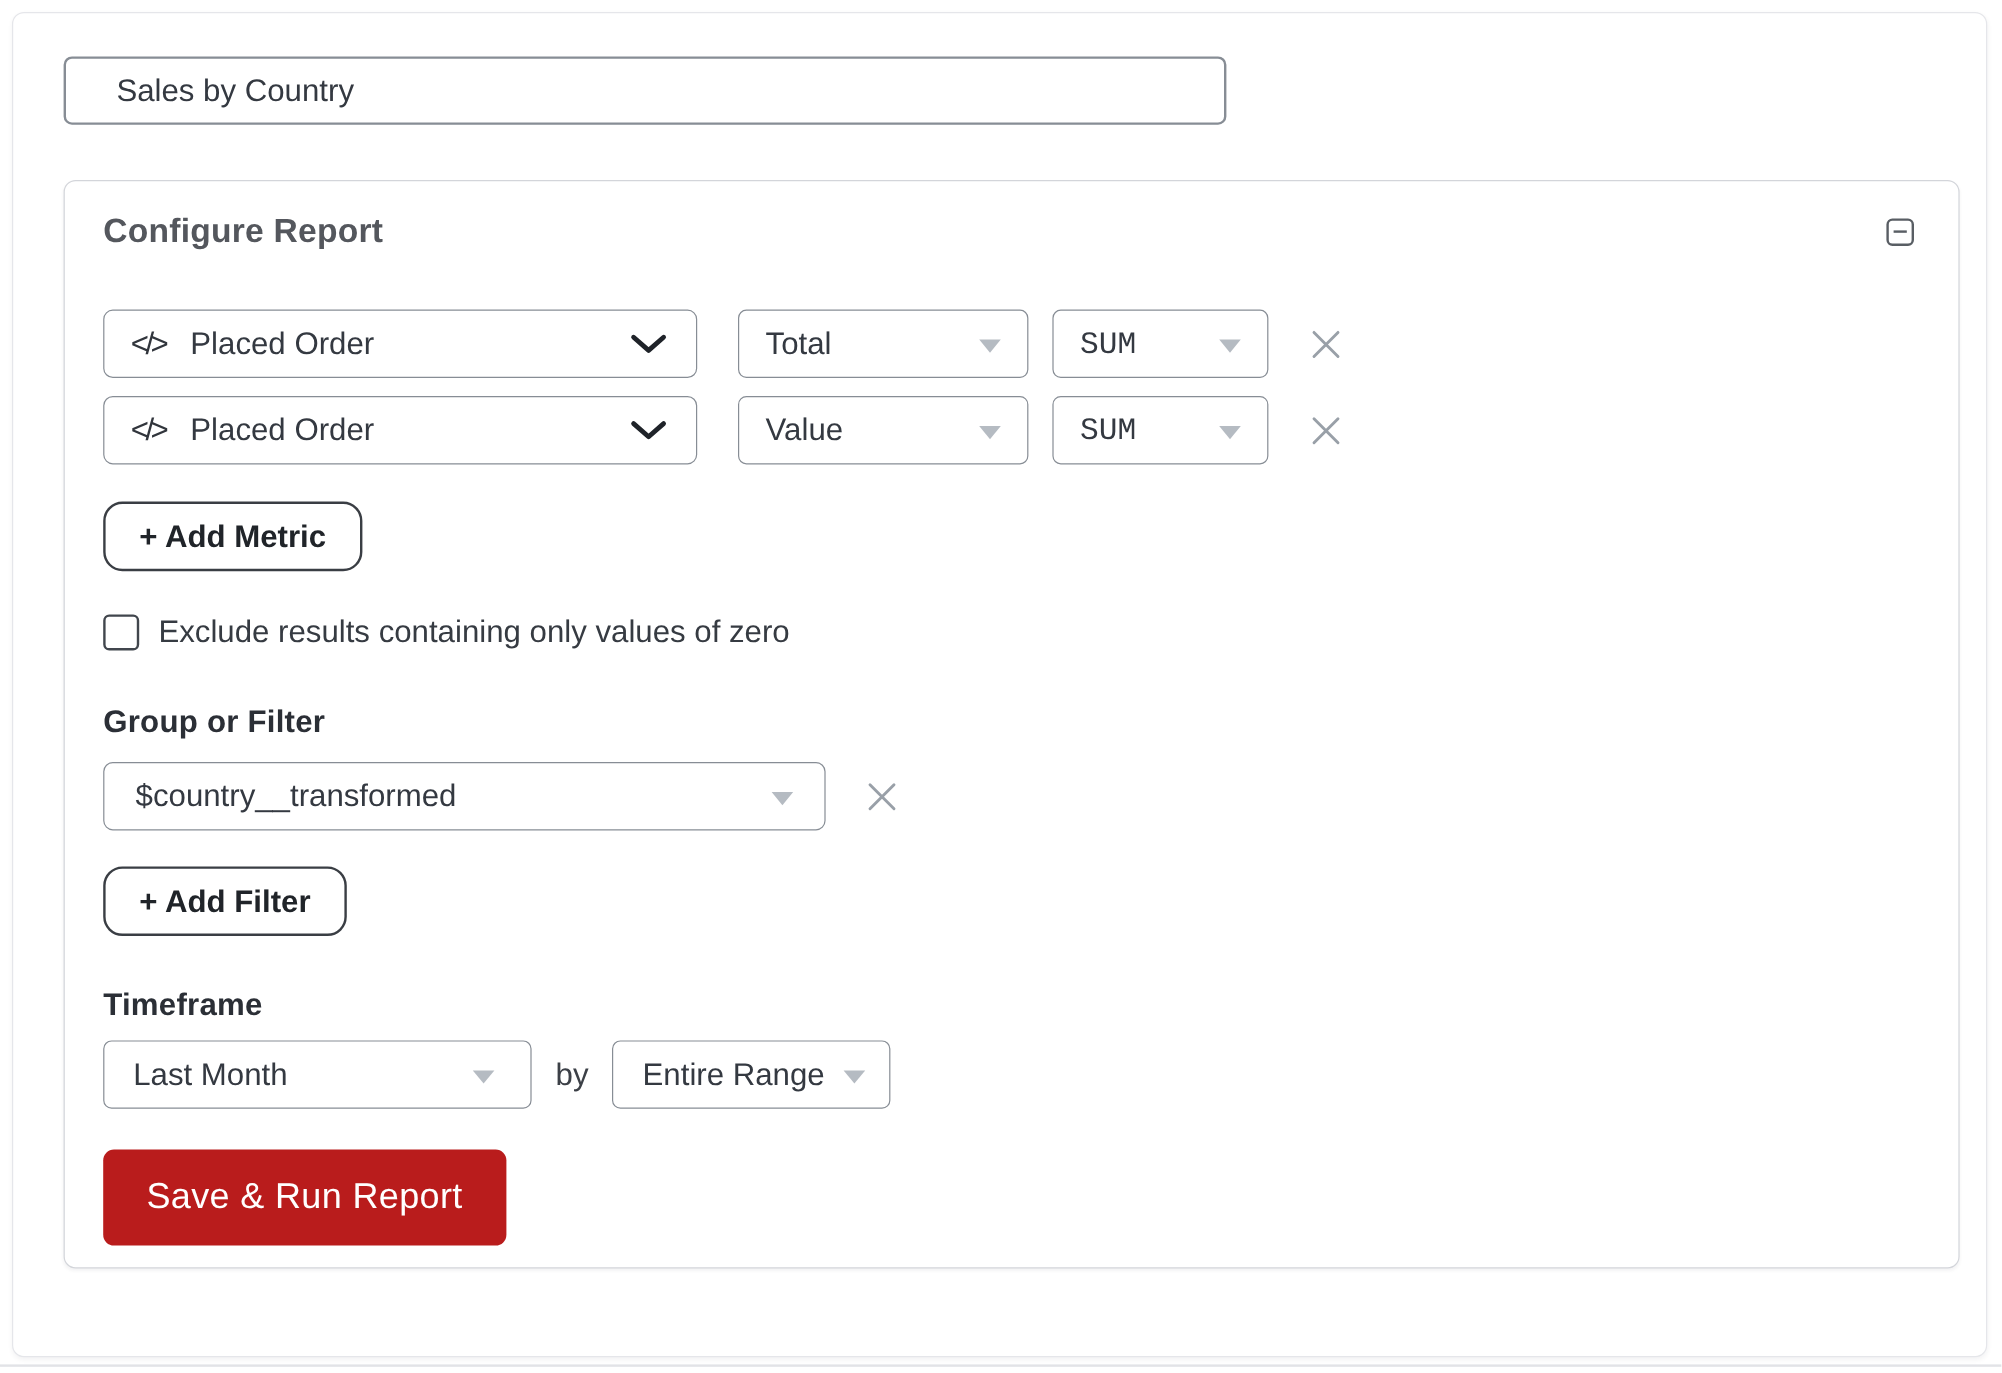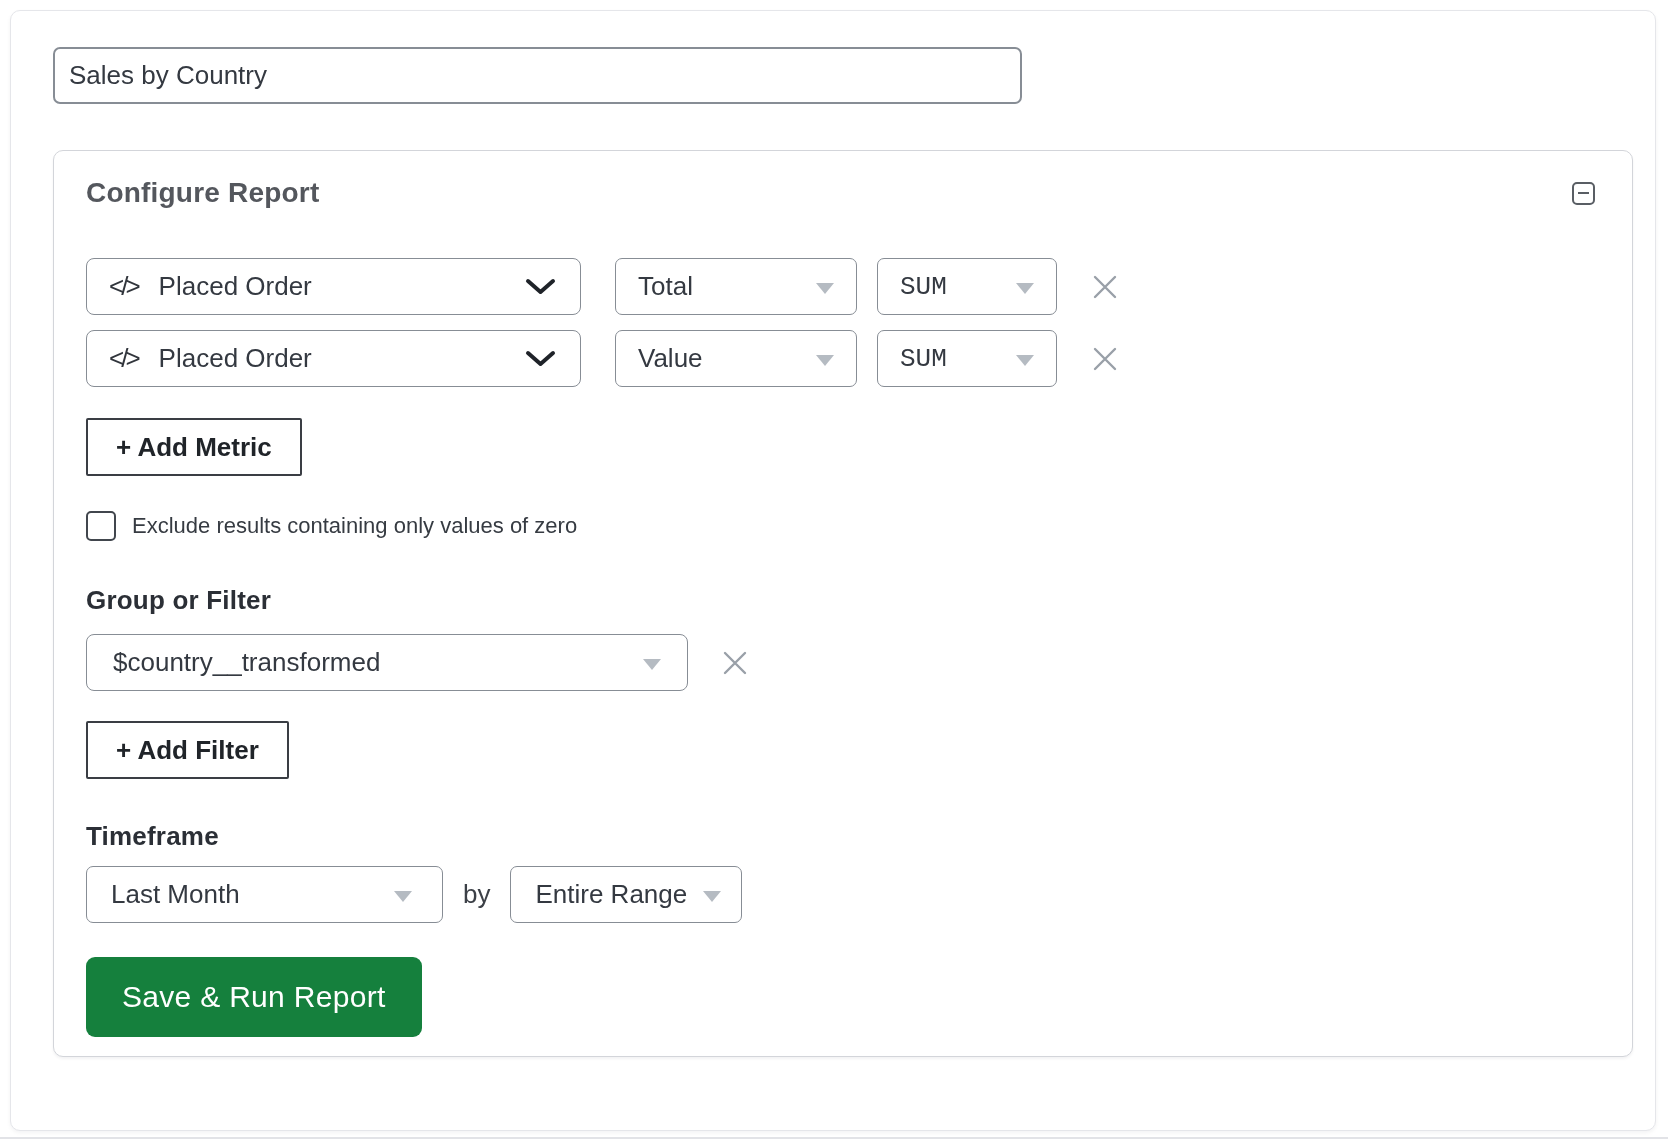--- a/index.html
+++ b/index.html
@@ -18,21 +18,21 @@
   .label { font-size:26px; font-weight:700; color:#2b2f36; margin-bottom:15px; letter-spacing:.2px; }
 
   .select { position:relative; display:flex; align-items:center; height:57px;
             background:#fff; border:1.5px solid #878d95; border-radius:7px;
             font-size:26px; color:#343941; cursor:pointer; }
   .sel-text { white-space:nowrap; }
 
   .select.lg { width:100%; padding:0 26px; border-width:2px; }
 
   .text-input { width:100%; height:57px; border:2px solid #878d95; border-radius:7px;
-                font-size:26px; color:#343941; padding:0 14px; outline:none;
+                font-size:26px; color:#343941; padding:0 42px; outline:none;
                 font-family:"Liberation Sans","DejaVu Sans",sans-serif; }
 
   .caret { position:absolute; right:28px; top:50%; margin-top:-4px;
            width:0; height:0; border-left:9px solid transparent;
            border-right:9px solid transparent; border-top:11px solid #b5bbc2; }
 
   .panel { position:relative; margin:46px 0 0 42px; width:1580px; height:907px;
            border:1.5px solid #d3d5da; border-radius:10px;
            padding:24px 36px 0 32px; box-shadow:0 2px 3px rgba(25,28,33,.05); background:#fff; }
 
@@ -50,48 +50,48 @@
   .code-glyph { font-size:26px; font-weight:400; letter-spacing:-3px; color:#31353c;
                 margin-right:18px; padding-right:3px; }
   .chev { margin-left:auto; display:block; }
   .dim-select { width:242px; margin-left:34px; padding:0 22px; }
   .func-select { width:180px; margin-left:20px; padding:0 22px;font-family:Liberation Mono, monospace; }
   .dim-select .caret, .func-select .caret { right:22px; }
 
   .x-btn { background:none; border:none; cursor:pointer; padding:0; margin-left:34px;
            width:28px; height:28px; display:flex; align-items:center; justify-content:center; }
 
-  .outline-btn { display:inline-block; background:#fff; border:2px solid #3a3e44; border-radius:2px;
+  .outline-btn { display:inline-block; background:#fff; border:2px solid #3a3e44; border-radius:16px;
                  height:58px; padding:0 28px; font-size:26px; font-weight:700; color:#202429;
                  cursor:pointer; font-family:"Liberation Sans","DejaVu Sans",sans-serif; }
   .add-metric { margin-top:31px; }
   .add-filter { margin-top:30px; }
 
   .checkbox-row { display:flex; align-items:center; margin-top:35px; }
   .checkbox { width:30px; height:30px; border:2px solid #41464d; border-radius:5px;
               background:#fff; cursor:pointer; margin-right:16px; flex:0 0 auto; }
-  .checkbox-label { font-size:22px; color:#363b42; }
+  .checkbox-label { font-size:26px; color:#363b42; }
 
   .section-label { margin-top:44px; font-size:26px; font-weight:700; color:#2b2f36; letter-spacing:.2px; }
   .section-label.tf { margin-top:42px; }
 
   .filter-row { display:flex; align-items:center; margin-top:18px; }
   .filter-select { width:602px; padding:0 26px; border-radius:8px; }
   .filter-select .caret { right:26px; }
   .filter-row .x-btn { margin-left:33px; }
 
   .tf-row { display:flex; align-items:center; margin-top:14px; }
   .tf-range { width:357px; padding:0 24px; }
   .tf-range .caret { right:30px; }
   .by-label { font-size:26px; color:#3c4047; margin:0 20px 0 20px; }
   .tf-interval { width:232px; padding:0 24px; }
   .tf-interval .caret { position:static; margin:4px 0 0 16px; }
 
   .save-btn { display:inline-block; margin-top:34px; height:80px; padding:0 36px;
-              background:#15803d; color:#ffffff; font-size:30px; font-weight:400;
+              background:#b91c1c; color:#ffffff; font-size:30px; font-weight:400;
               border:none; border-radius:9px; cursor:pointer; letter-spacing:.3px;
               font-family:"Liberation Sans","DejaVu Sans",sans-serif; }
 
   .bottom-hairline { position:absolute; left:0; top:1137px; width:1668px; height:2px;
                      background:#e2e3e7; }
 </style>
 </head>
 <body>
 
 <div class="canvas">

